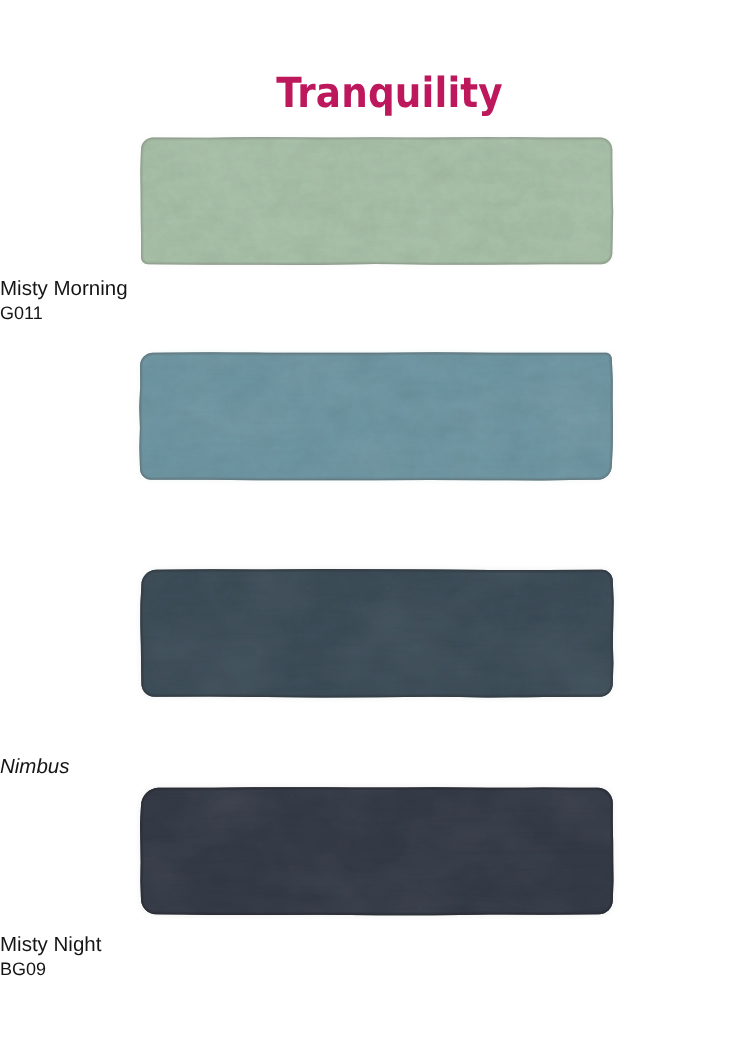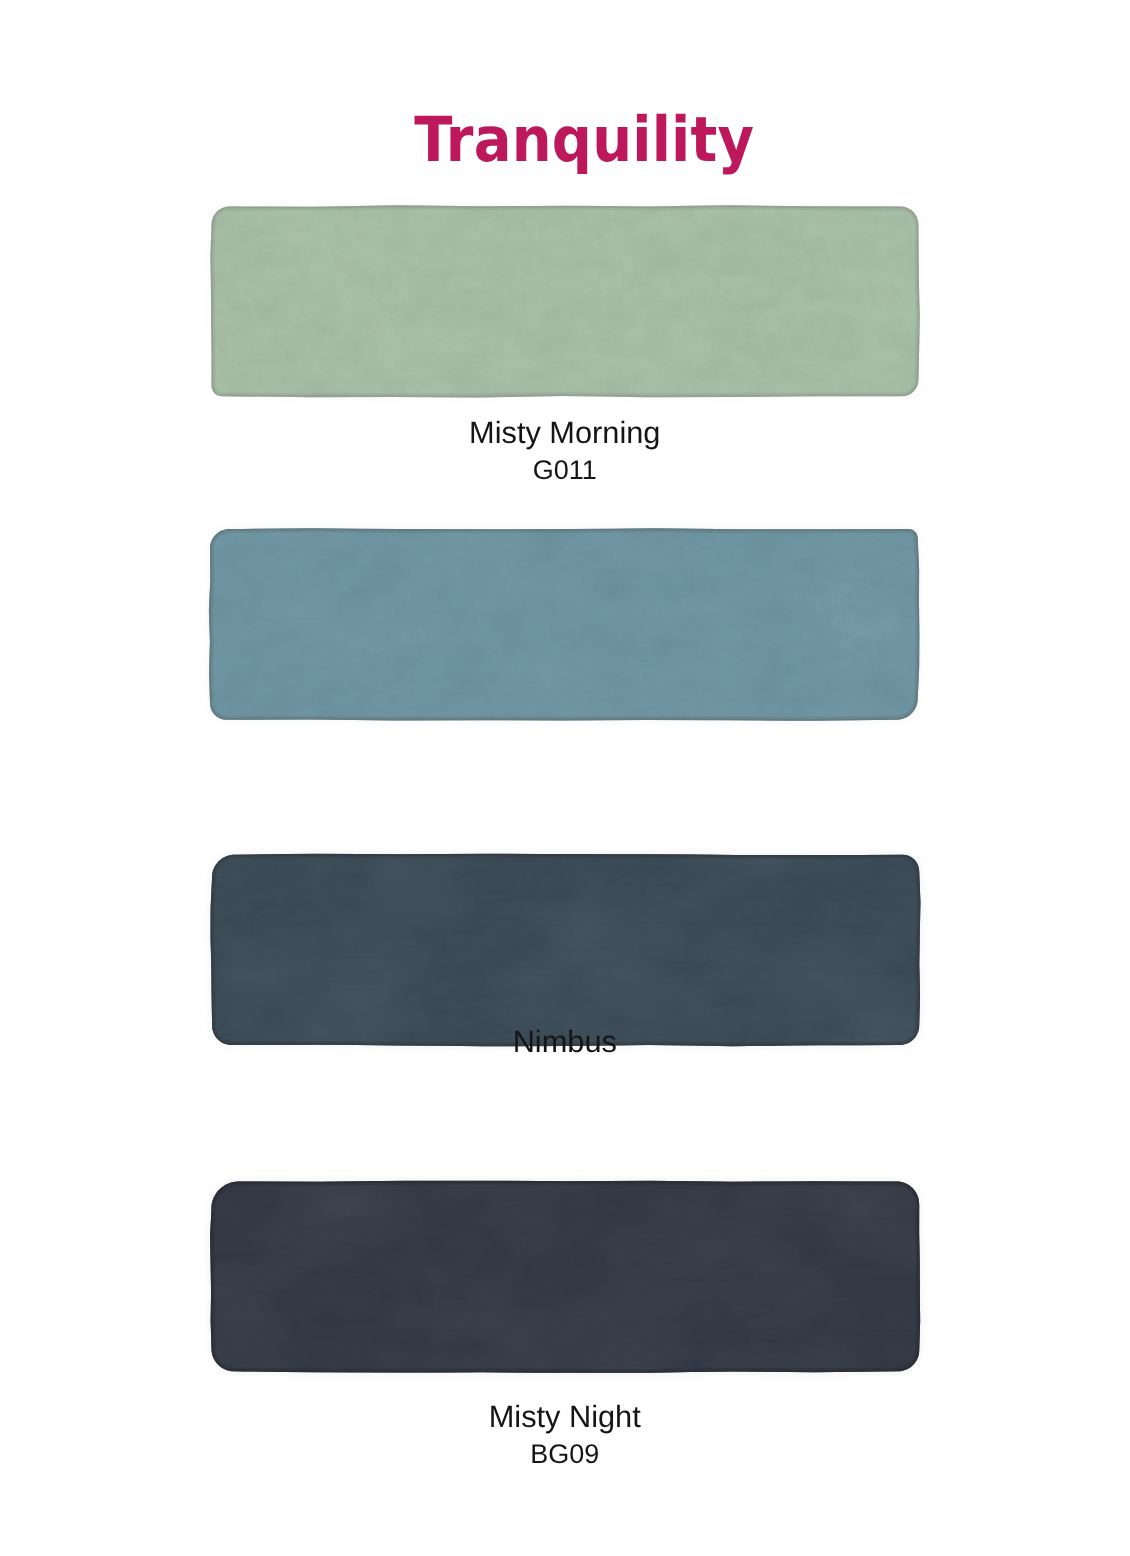--- a/index.html
+++ b/index.html
@@ -11,21 +11,21 @@
 
   .title{position:absolute;margin:12px;padding:0;left:1px;top:60px;width:753px;text-align:center;
     font-family:"DejaVu Sans",sans-serif;font-stretch:condensed;
     font-weight:bold;font-size:41.5px;line-height:42px;color:#be185d;
     letter-spacing:0.15px;transform:translateZ(0);}
 
   .swatch-block{position:absolute;left:0;top:0;width:753px;height:1037px;
                 pointer-events:none;}
   .swatch-art{position:absolute;left:0;top:0;width:753px;height:1037px;
               pointer-events:none;}
-  .label{position:absolute;left:0;width:753px;text-align:center;color:#151515;transform:translateZ(0);
+  .label{position:absolute;left:0;width:753px;text-align:left;color:#151515;transform:translateZ(0);
     font-family:"Liberation Sans",sans-serif;font-weight:400;pointer-events:auto;}
   .label .nm{display:block;font-size:20.5px;line-height:25px;}
   .label .cd{display:block;font-size:18px;line-height:25px;}
 </style>
 </head>
 <body>
 
 <div id="page">
 
   <h1 class="title">Tranquility</h1>
@@ -183,21 +183,21 @@
     <rect x="0" y="0" width="753" height="1037" filter="url(#tex2)" opacity="0.105"></rect>
     <rect x="0" y="0" width="753" height="1037" filter="url(#tex22)" opacity="0.065"></rect>
     <rect x="0" y="0" width="753" height="1037" filter="url(#tex42)" opacity="0.035"></rect>
     <rect x="0" y="0" width="753" height="1037" filter="url(#tex32)" opacity="0.045"></rect>
     <rect x="0" y="0" width="753" height="1037" filter="url(#blk2)" opacity="0.075"></rect>
     <path d="M 156.40 569.80 Q 184.24 569.51 212.07 569.22 Q 239.91 569.35 267.75 569.49 Q 295.59 569.29 323.42 569.09 Q 351.26 569.21 379.10 569.34 Q 406.94 569.45 434.77 569.56 Q 462.61 569.80 490.45 570.04 Q 518.29 570.04 546.13 570.03 Q 573.96 569.91 601.80 569.80 C 607.85 569.80 612.80 574.75 612.80 580.80 Q 613.21 591.09 613.63 601.38 Q 613.42 611.67 613.22 621.96 Q 613.04 632.25 612.85 642.54 Q 613.11 652.83 613.37 663.12 Q 613.08 673.41 612.80 683.70 C 612.80 690.85 606.95 696.70 599.80 696.70 Q 571.96 696.80 544.13 696.90 Q 516.29 697.17 488.45 697.44 Q 460.61 697.08 432.77 696.72 Q 404.94 697.03 377.10 697.34 Q 349.26 697.41 321.42 697.48 Q 293.59 697.23 265.75 696.99 Q 237.91 696.78 210.07 696.57 Q 182.24 696.64 154.40 696.70 C 147.25 696.70 141.40 690.85 141.40 683.70 Q 141.23 673.81 141.06 663.92 Q 140.97 654.03 140.87 644.14 Q 140.60 634.25 140.34 624.36 Q 140.39 614.47 140.44 604.58 Q 140.92 594.69 141.40 584.80 C 141.40 576.55 148.15 569.80 156.40 569.80 Z" fill="none" stroke="#353c41" stroke-width="5.2" opacity="0.423"></path>
     <path d="M 156.40 569.80 Q 184.24 569.51 212.07 569.22 Q 239.91 569.35 267.75 569.49 Q 295.59 569.29 323.42 569.09 Q 351.26 569.21 379.10 569.34 Q 406.94 569.45 434.77 569.56 Q 462.61 569.80 490.45 570.04 Q 518.29 570.04 546.13 570.03 Q 573.96 569.91 601.80 569.80 C 607.85 569.80 612.80 574.75 612.80 580.80 Q 613.21 591.09 613.63 601.38 Q 613.42 611.67 613.22 621.96 Q 613.04 632.25 612.85 642.54 Q 613.11 652.83 613.37 663.12 Q 613.08 673.41 612.80 683.70 C 612.80 690.85 606.95 696.70 599.80 696.70 Q 571.96 696.80 544.13 696.90 Q 516.29 697.17 488.45 697.44 Q 460.61 697.08 432.77 696.72 Q 404.94 697.03 377.10 697.34 Q 349.26 697.41 321.42 697.48 Q 293.59 697.23 265.75 696.99 Q 237.91 696.78 210.07 696.57 Q 182.24 696.64 154.40 696.70 C 147.25 696.70 141.40 690.85 141.40 683.70 Q 141.23 673.81 141.06 663.92 Q 140.97 654.03 140.87 644.14 Q 140.60 634.25 140.34 624.36 Q 140.39 614.47 140.44 604.58 Q 140.92 594.69 141.40 584.80 C 141.40 576.55 148.15 569.80 156.40 569.80 Z" fill="none" stroke="#353c41" stroke-width="2.4" opacity="0.755"></path>
   </g>
 </svg>
         </div>
-      <div class="label" style="top: 682px;">
+      <div class="label" style="top: 754px; font-style: italic;">
         <span class="nm">Nimbus</span>
       </div>
     </div>
 
     <div class="swatch-block">
       <div class="swatch-art">
           <svg width="753" height="1037" viewBox="0 0 753 1037" xmlns="http://www.w3.org/2000/svg" style="position:absolute;left:0;top:0;">
   <defs>
     <filter id="tex3" x="-5%" y="-5%" width="110%" height="110%" color-interpolation-filters="sRGB">
       <feTurbulence type="fractalNoise" baseFrequency="0.011 0.016" numOctaves="3" seed="63" result="n"></feTurbulence>

